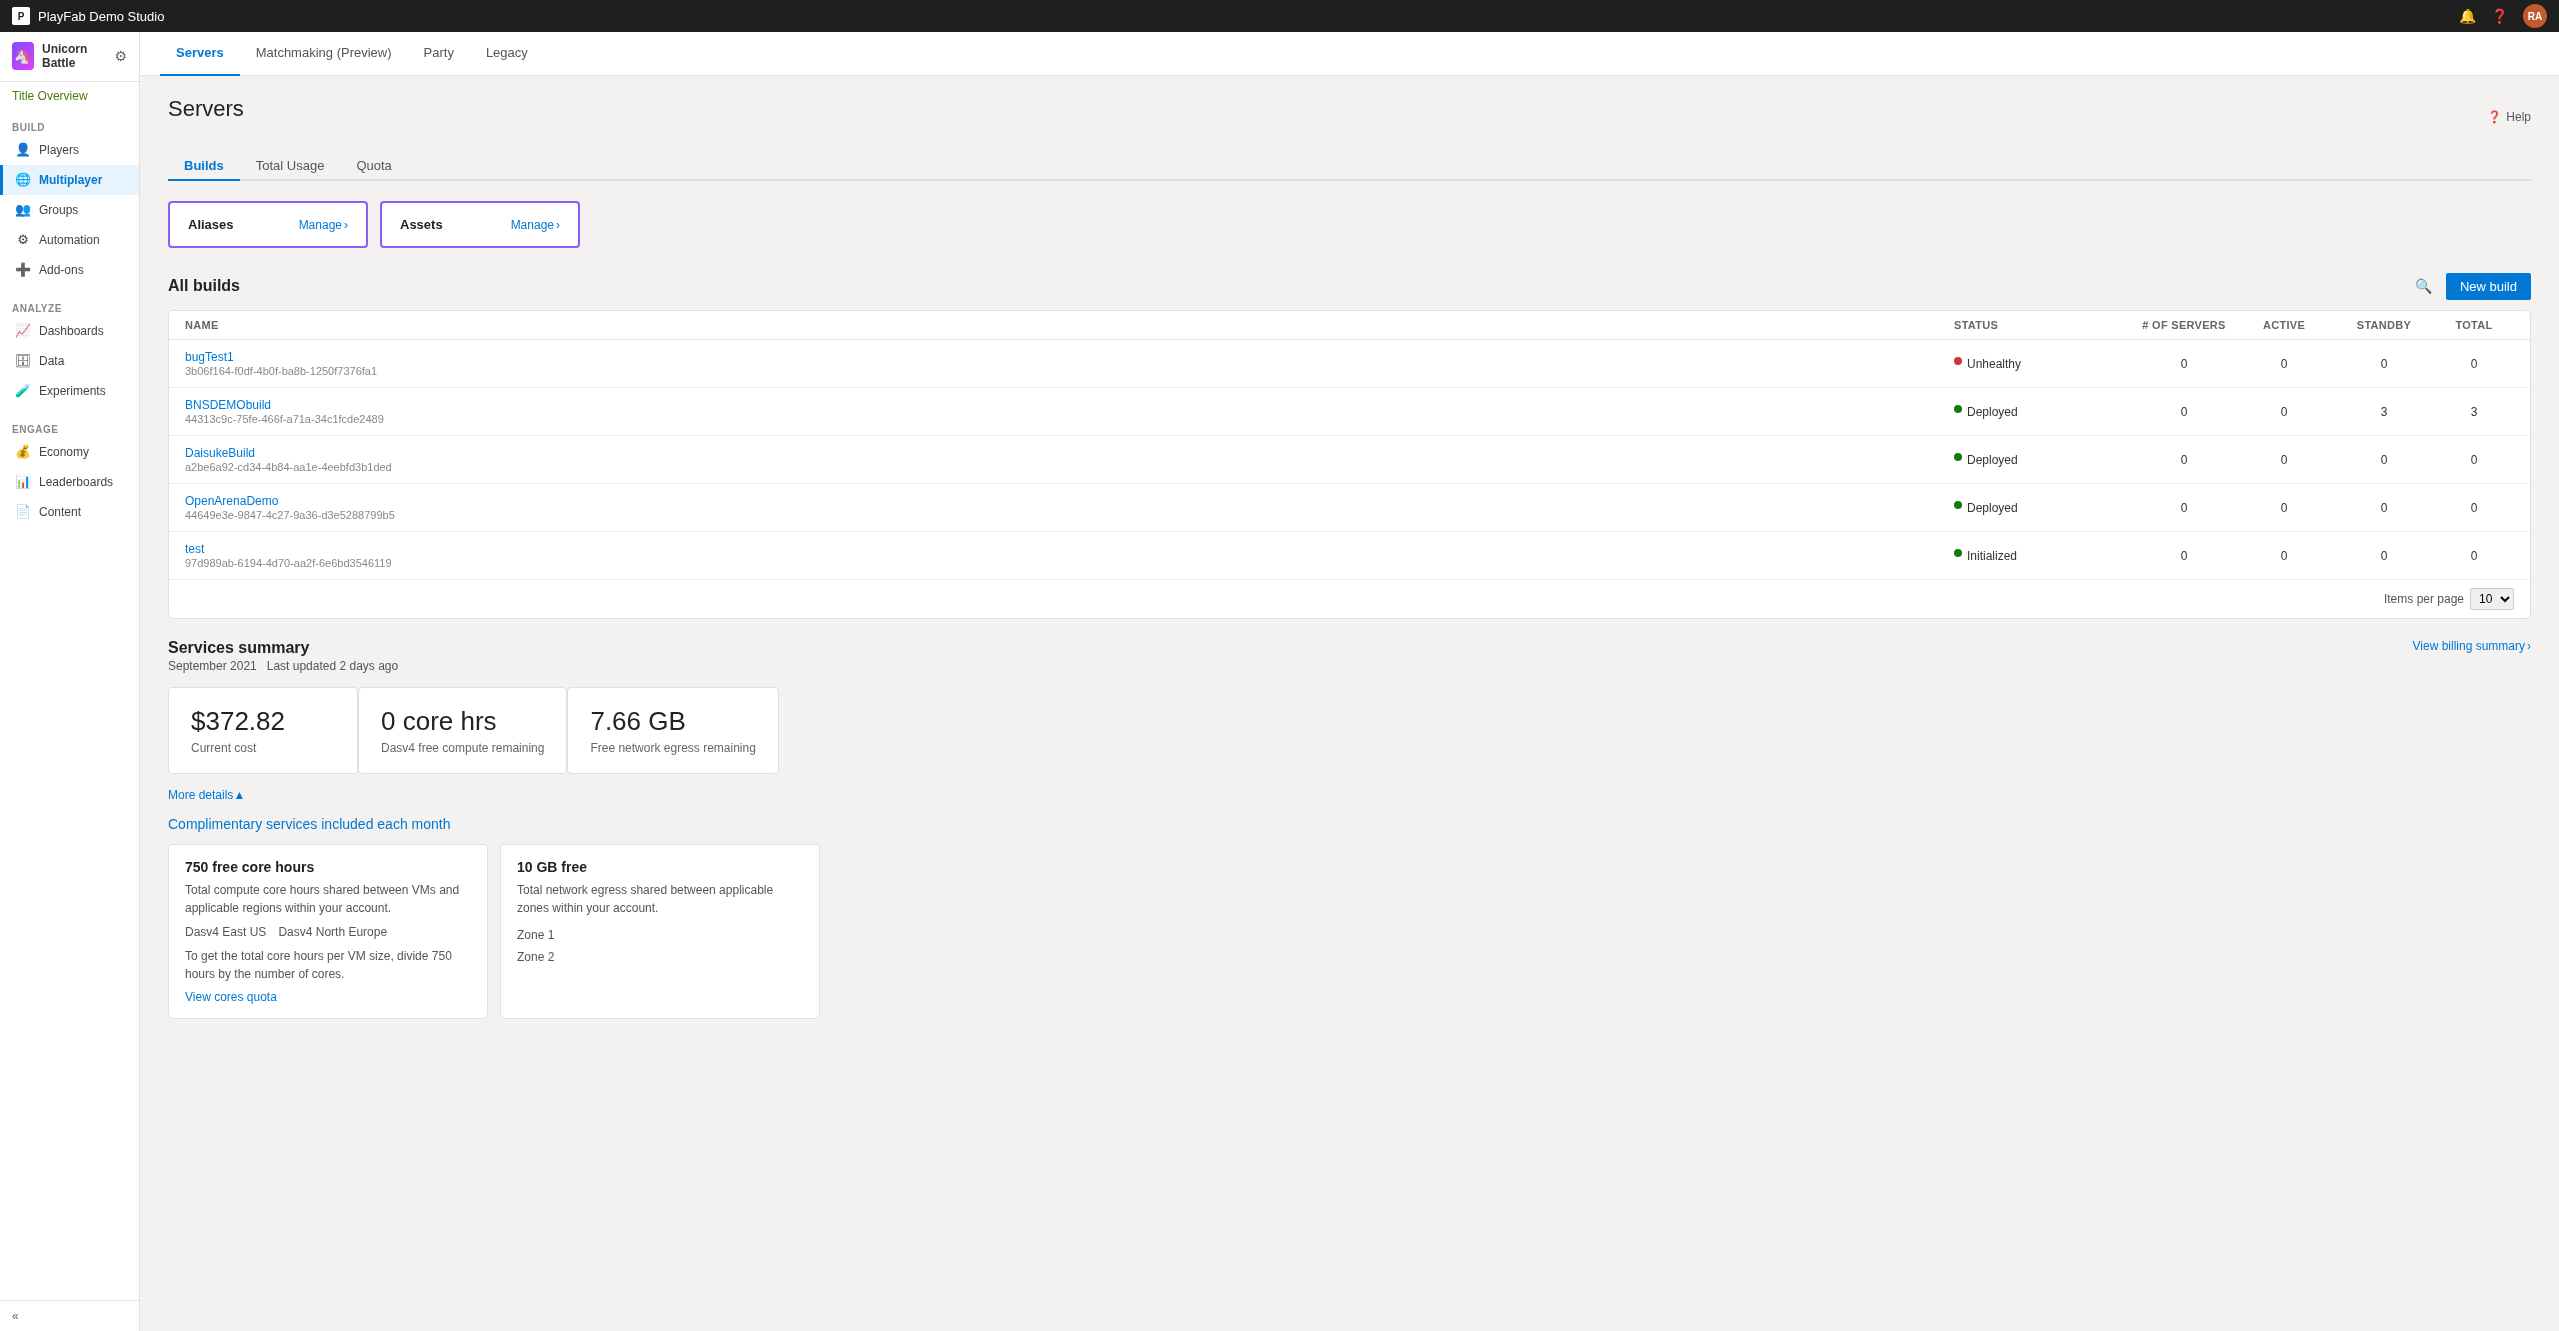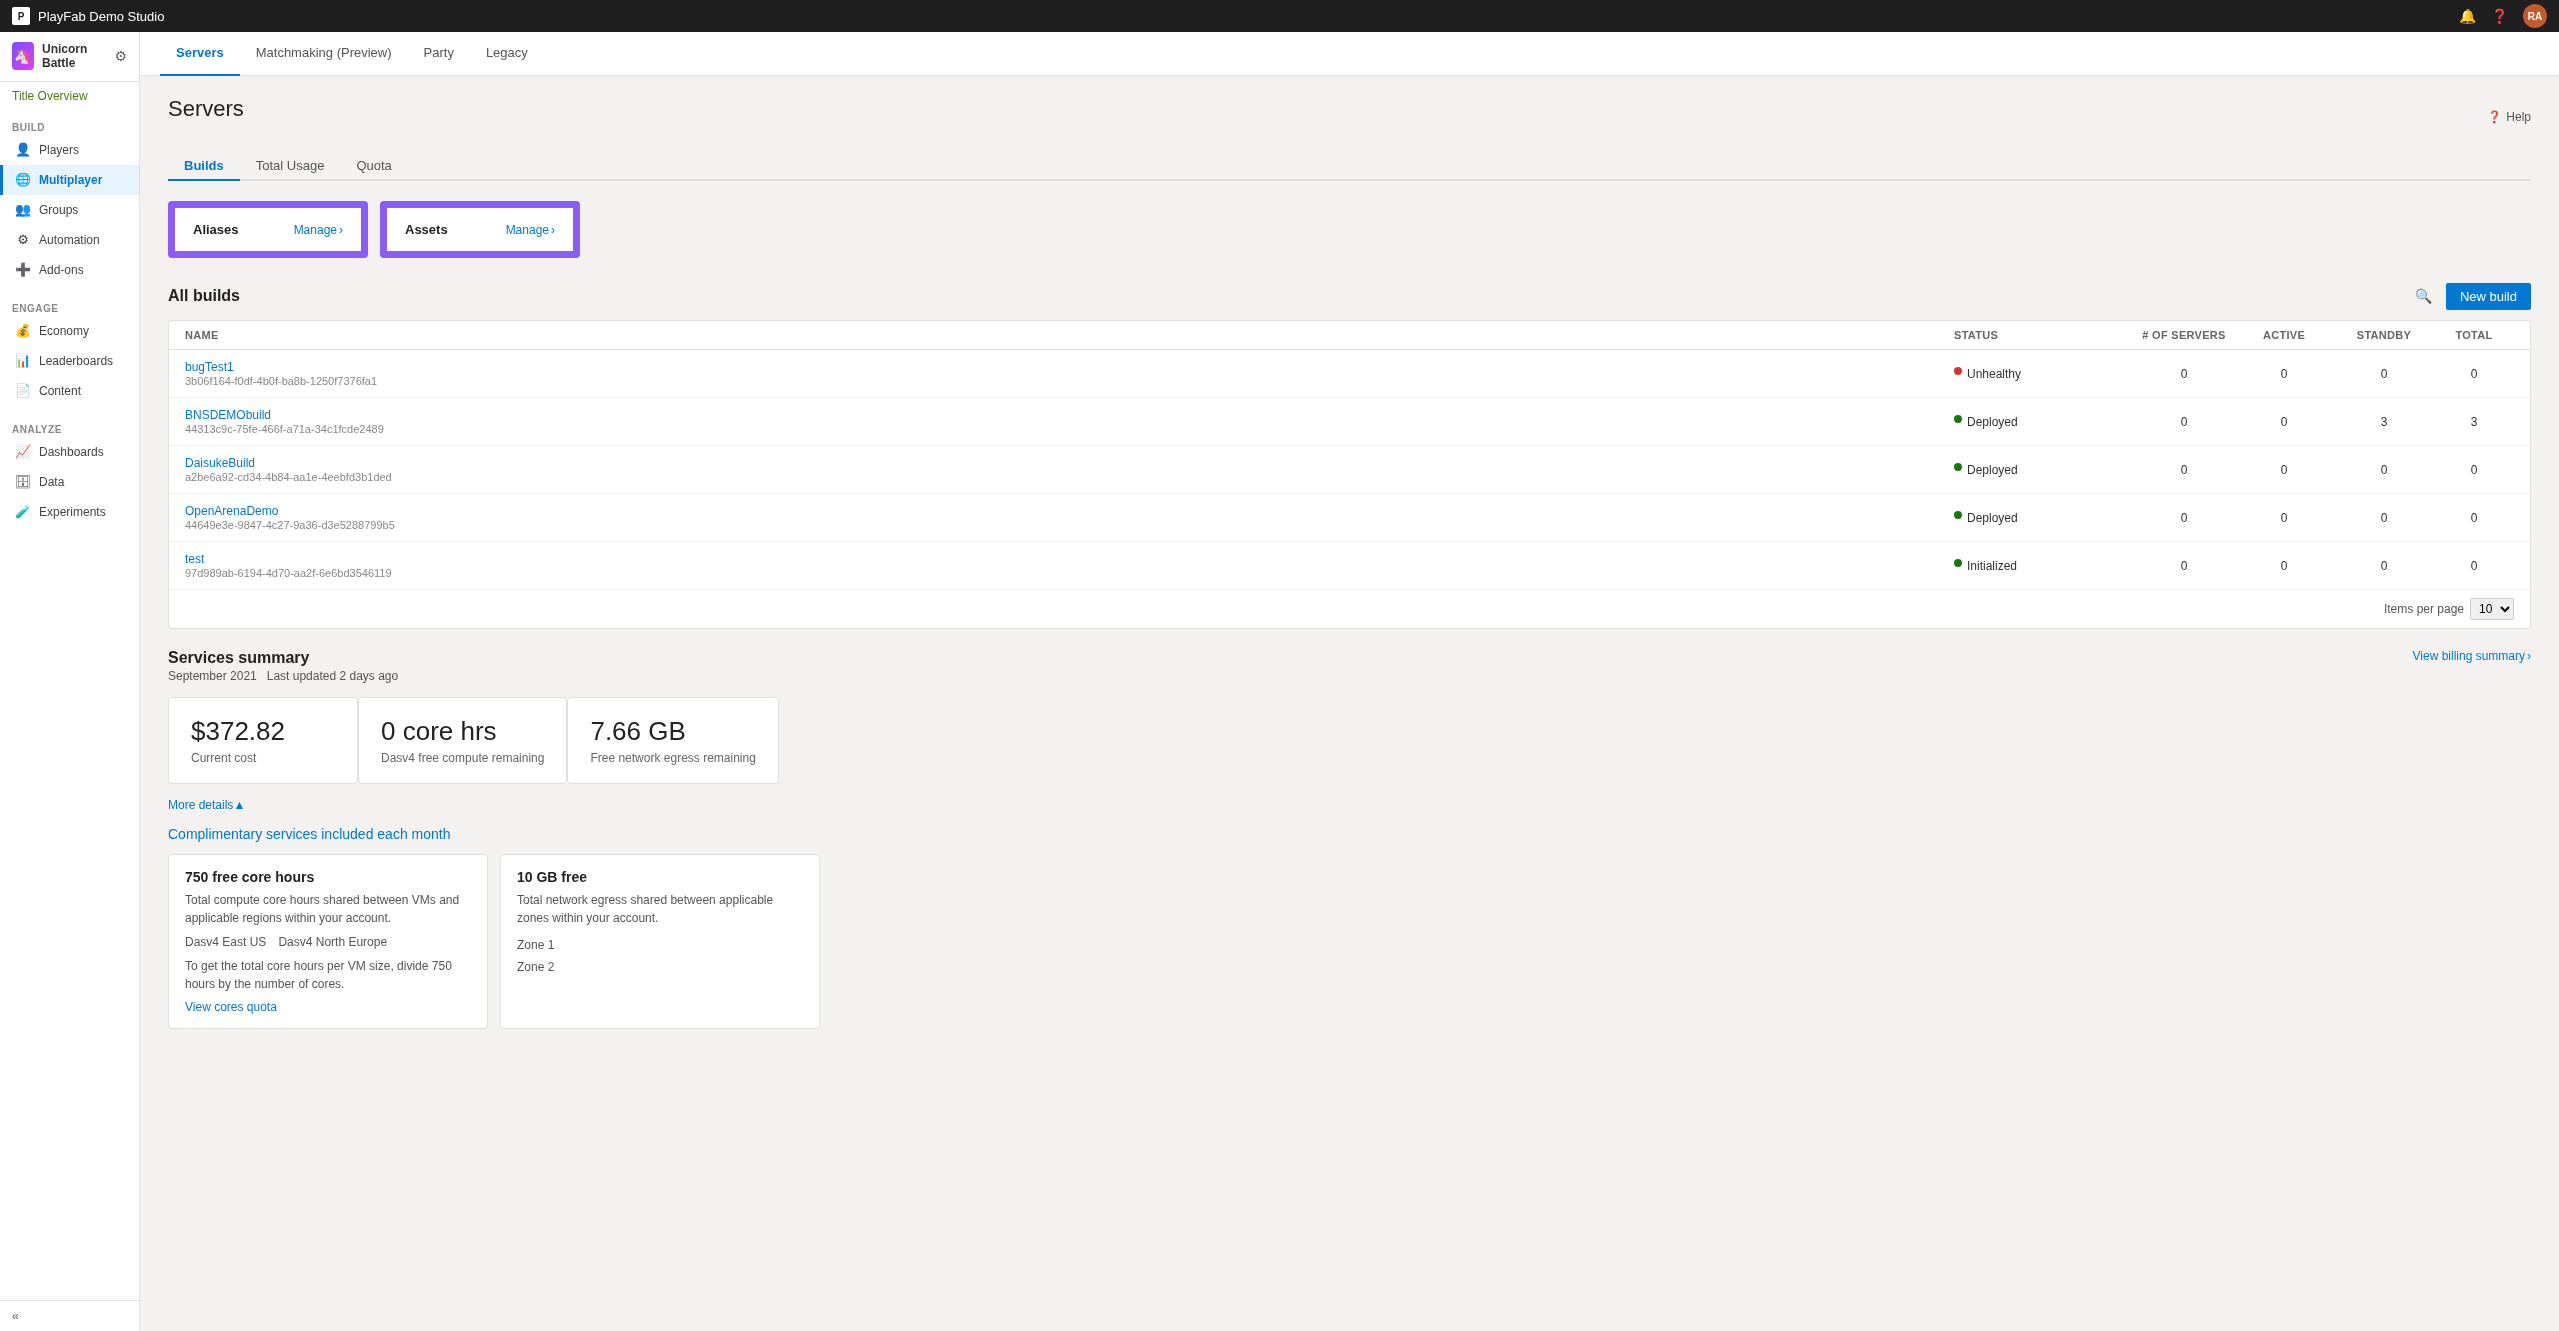--- a/index.html
+++ b/index.html
@@ -42,21 +42,21 @@
     .page-content { flex: 1; overflow-y: auto; padding: 20px 28px; background: #f3f2f1; }
     .page-title { font-size: 22px; font-weight: 300; color: #222; margin-bottom: 16px; }
 
     
     .sub-tabs { display: flex; gap: 0; margin-bottom: 20px; border-bottom: 2px solid #e0e0e0; }
     .sub-tab { padding: 6px 16px; font-size: 13px; color: #555; cursor: pointer; border-bottom: 2px solid transparent; margin-bottom: -2px; }
     .sub-tab.active { color: #0078d4; border-bottom-color: #0078d4; font-weight: 600; }
 
     
     .cards-row { display: flex; gap: 12px; margin-bottom: 24px; }
-    .card { background: #fff; border: 7px solid #8b5cf6; border-radius: 4px; padding: 14px 18px; display: flex; align-items: center; justify-content: space-between; min-width: 200px; }
+    .card { background: #fff; border: 2px solid #8b5cf6; border-radius: 4px; padding: 14px 18px; display: flex; align-items: center; justify-content: space-between; min-width: 200px; }
     .card-title { font-size: 13px; font-weight: 600; color: #222; }
     .card-manage { color: #0078d4; font-size: 12px; cursor: pointer; display: flex; align-items: center; gap: 2px; }
 
     
     .all-builds-header { display: flex; align-items: center; justify-content: space-between; margin-bottom: 10px; }
     .all-builds-title { font-size: 16px; font-weight: 600; color: #222; }
     .all-builds-actions { display: flex; align-items: center; gap: 8px; }
     .search-icon-btn { width: 28px; height: 28px; display: flex; align-items: center; justify-content: center; color: #555; cursor: pointer; font-size: 14px; }
     .new-build-btn { background: #0078d4; color: #fff; border: none; border-radius: 2px; padding: 6px 14px; font-size: 13px; cursor: pointer; font-weight: 500; }
 
@@ -144,48 +144,48 @@
         <span class="sidebar-item-icon">⚙</span>
         <span>Automation</span>
       </div>
       <div class="sidebar-item">
         <span class="sidebar-item-icon">➕</span>
         <span>Add-ons</span>
       </div>
     </div>
 
     <div class="sidebar-section">
+      <div class="sidebar-section-label">ANALYZE</div>
+      <div class="sidebar-item">
+        <span class="sidebar-item-icon">📈</span>
+        <span>Dashboards</span>
+      </div>
+      <div class="sidebar-item">
+        <span class="sidebar-item-icon">🗄</span>
+        <span>Data</span>
+      </div>
+      <div class="sidebar-item">
+        <span class="sidebar-item-icon">🧪</span>
+        <span>Experiments</span>
+      </div>
+    </div>
+
+    <div class="sidebar-section">
       <div class="sidebar-section-label">ENGAGE</div>
       <div class="sidebar-item">
         <span class="sidebar-item-icon">💰</span>
         <span>Economy</span>
       </div>
       <div class="sidebar-item">
         <span class="sidebar-item-icon">📊</span>
         <span>Leaderboards</span>
       </div>
       <div class="sidebar-item">
         <span class="sidebar-item-icon">📄</span>
         <span>Content</span>
-      </div>
-    </div>
-
-    <div class="sidebar-section">
-      <div class="sidebar-section-label">ANALYZE</div>
-      <div class="sidebar-item">
-        <span class="sidebar-item-icon">📈</span>
-        <span>Dashboards</span>
-      </div>
-      <div class="sidebar-item">
-        <span class="sidebar-item-icon">🗄</span>
-        <span>Data</span>
-      </div>
-      <div class="sidebar-item">
-        <span class="sidebar-item-icon">🧪</span>
-        <span>Experiments</span>
       </div>
     </div>
 
     <div class="sidebar-collapse">
       <span>«</span>
     </div>
   </div>
 
   <div class="content-area">
 

